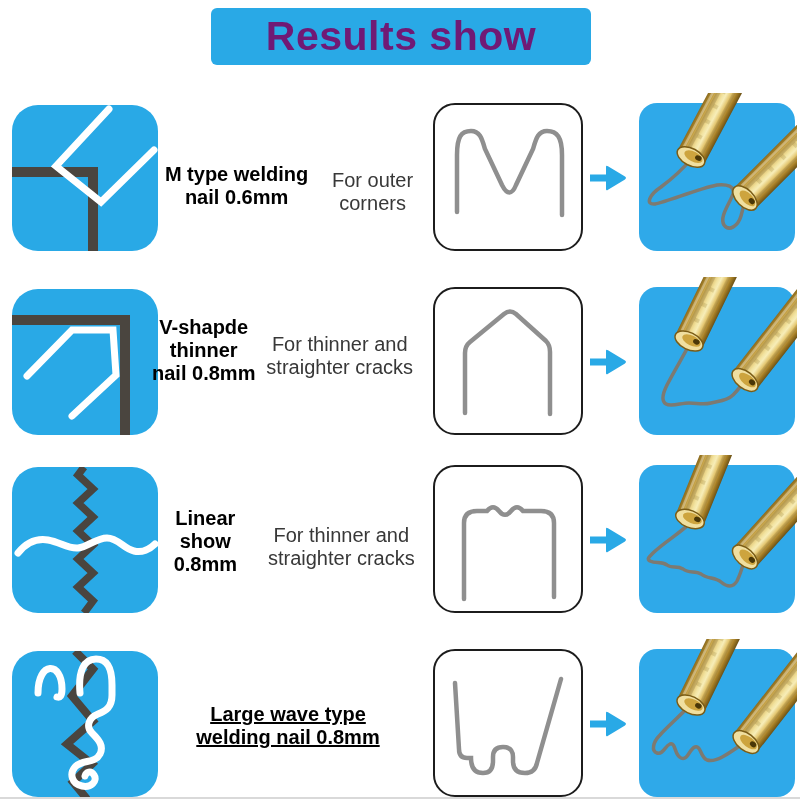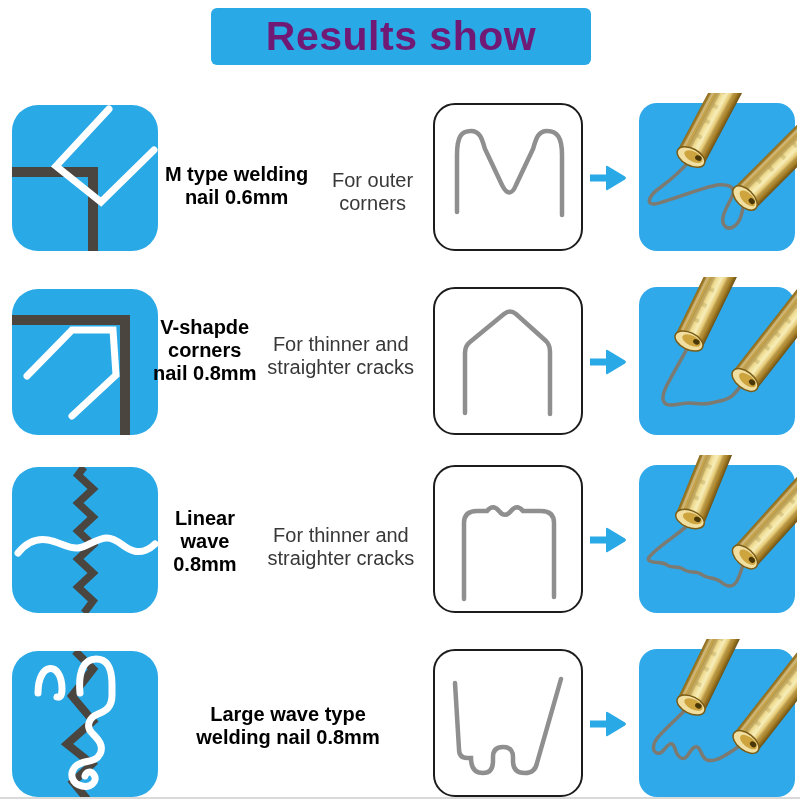--- a/index.html
+++ b/index.html
@@ -8,21 +8,21 @@
   .title-band{position:absolute;left:211px;top:8px;width:380px;height:57px;background:#29a9e6;
         border-radius:6px;display:flex;align-items:center;justify-content:center;}
   .title-band span{color:#701a75;font-size:41px;font-weight:bold;letter-spacing:0.5px;}
   .row{position:absolute;left:0;width:800px;height:148px;}
   .crack-icon{position:absolute;left:12px;top:2px;}
   .textcol{position:absolute;left:152px;top:0;width:272px;height:148px;display:flex;
         flex-direction:row;align-items:center;justify-content:center;text-align:center;}
   .row-1 .textcol{transform:translateY(9px);}
   .row-2 .textcol{transform:translateY(-11px);}
   .row-3 .textcol{transform:translateY(2px);}
-  .row-4 .textcol{transform:translateY(3px);}
+  .row-4 .textcol{transform:translateY(3px);text-decoration:underline;}
   .heading{font-size:20px;font-weight:bold;color:#000;line-height:1.15;white-space:pre-line;}
   .subtext{font-size:20px;color:#383838;margin-top:11px;}
   .staple-box{position:absolute;left:433px;top:0;width:150px;height:148px;background:#fff;
         border:2.5px solid #1c1c1c;border-radius:22px;box-sizing:border-box;}
   .arrow{position:absolute;left:590px;top:59px;}
   .photo{position:absolute;left:639px;top:-10px;}
   .bottom-line{position:absolute;left:0;top:797px;width:800px;height:2px;background:#d9d9d9;}
 </style>
 </head>
 <body>
@@ -99,21 +99,21 @@
           </clipPath>
         </defs>
       <rect x="0" y="0" width="146" height="146" rx="26" fill="#29a9e6"></rect>
       <g clip-path="url(#clip2)">
         <path d="M0,31 L113,31 L113,146" fill="none" stroke="#4a453f" stroke-width="10"></path>
         <path d="M15,87 L60,41 L101,41 L104,86 L60,127" fill="none" stroke="#fff" stroke-width="7" stroke-linejoin="miter" stroke-linecap="round"></path>
       </g>
     </svg>
     <div class="textcol">
       <div class="heading">V-shapde
-corners nail 0.8mm</div>
+thinner nail 0.8mm</div>
       <div class="subtext">For thinner and straighter cracks</div>
     </div>
     <div class="staple-box">
       <svg width="145" height="143" viewBox="0 0 145 143">
         <path d="M30,124 L30,64 Q30,57 35,53 L69,25 Q75,20 81,25 L111,52 Q115,56 115,63 L115,125" fill="none" stroke="#8f8f8f" stroke-width="4.5" stroke-linecap="round"></path>
       </svg>
     </div>
     <svg class="arrow" width="38" height="32" viewBox="0 0 38 32">
       <path d="M0,12.5 L16,12.5 L16,5 Q16,3 18,4.3 L35,14.6 Q37,16 35,17.4 L18,27.7 Q16,29 16,27 L16,19.5 L0,19.5 Z" fill="#29a9e6"></path>
     </svg>
@@ -132,21 +132,21 @@
             <rect x="0" y="0" width="146" height="146" rx="26"></rect>
           </clipPath>
         </defs>
       <rect x="0" y="0" width="146" height="146" rx="26" fill="#29a9e6"></rect>
       <g clip-path="url(#clip3)">
         <path d="M72,0 L66,8 L81,22 L66,36 L81,50 L66,64 L81,78 L66,92 L81,106 L66,120 L81,134 L72,146" fill="none" stroke="#4a453f" stroke-width="7.5" stroke-linejoin="miter"></path>
         <path d="M6,86 C14,76 24,71 36,73 C48,75 56,82 66,81 C76,80 84,71 95,71 C106,71 112,82 122,84 C130,86 138,82 143,77" fill="none" stroke="#fff" stroke-width="7" stroke-linecap="round"></path>
       </g>
     </svg>
     <div class="textcol">
-      <div class="heading">Linear wave 0.8mm</div>
+      <div class="heading">Linear show 0.8mm</div>
       <div class="subtext">For thinner and straighter cracks</div>
     </div>
     <div class="staple-box">
       <svg width="145" height="143" viewBox="0 0 145 143">
         <path d="M29,132 L29,56 Q29,44 42,44 L52,44 C56,39 60,39 64,44 C68,49 72,49 76,44 C80,39 84,39 88,44 L106,44 Q119,44 119,56 L119,130" fill="none" stroke="#8f8f8f" stroke-width="4.5" stroke-linecap="round"></path>
       </svg>
     </div>
     <svg class="arrow" width="38" height="32" viewBox="0 0 38 32">
       <path d="M0,12.5 L16,12.5 L16,5 Q16,3 18,4.3 L35,14.6 Q37,16 35,17.4 L18,27.7 Q16,29 16,27 L16,19.5 L0,19.5 Z" fill="#29a9e6"></path>
     </svg>

